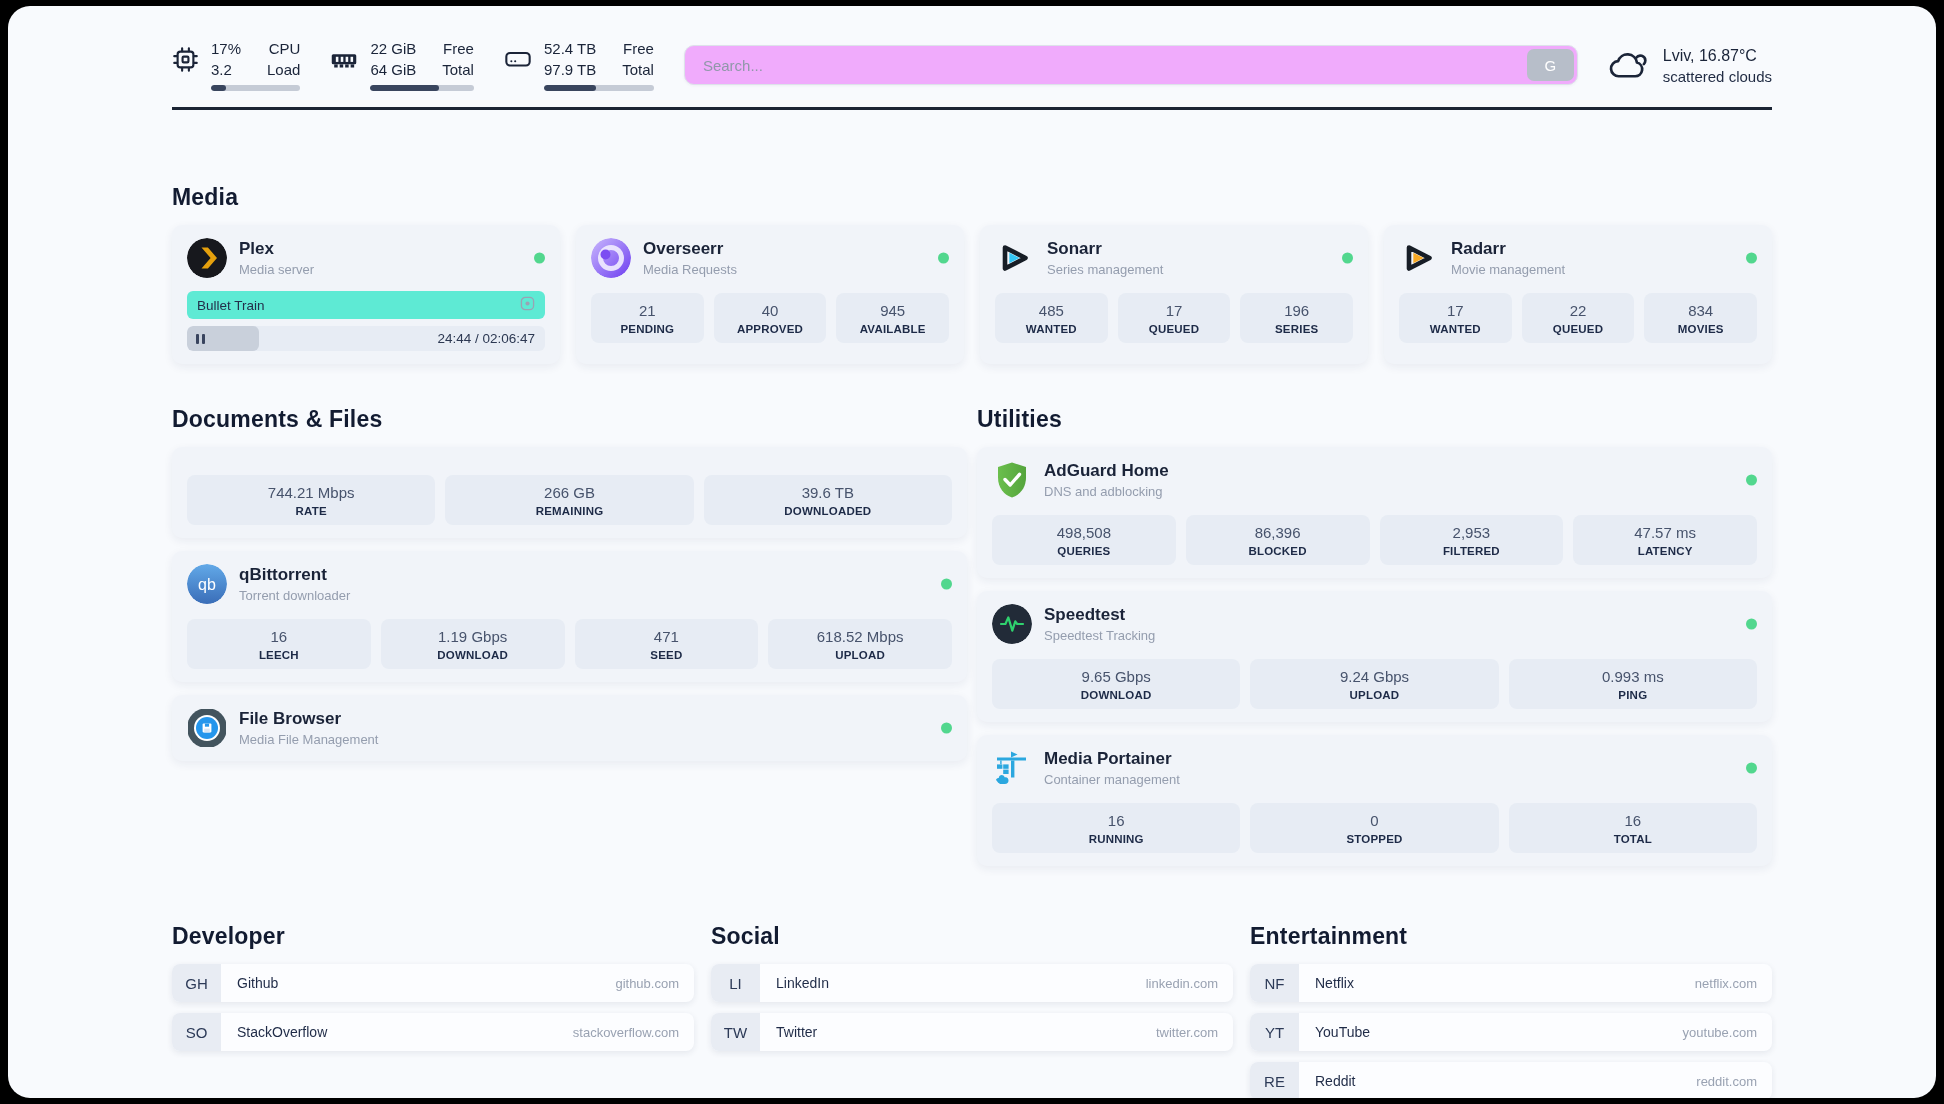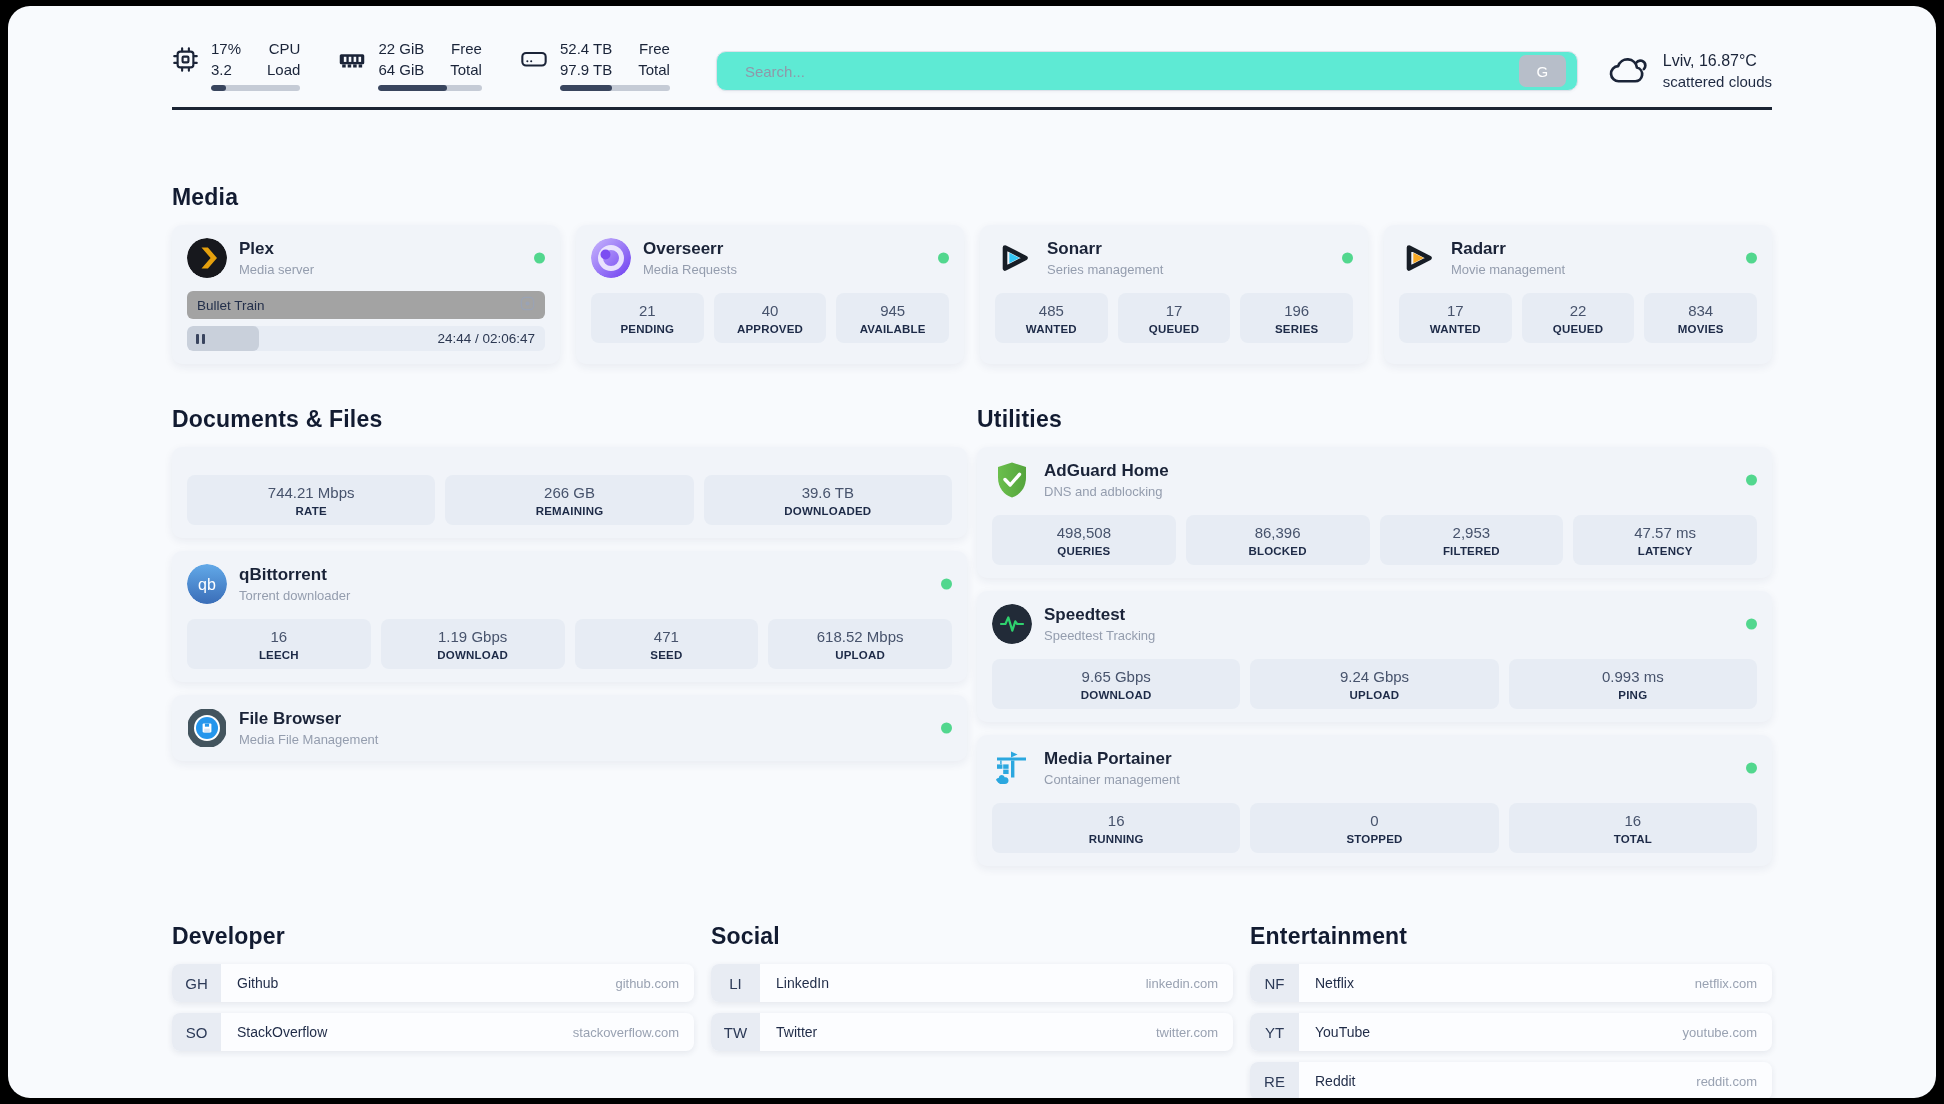--- a/index.html
+++ b/index.html
@@ -2,33 +2,33 @@
 <html><head>
 <meta charset="utf-8">
 <style>
   * { margin:0; padding:0; box-sizing:border-box; }
   html,body { width:1944px; height:1104px; }
   body { background:#000; position:relative; font-family:"Liberation Sans", sans-serif; }
   .app { position:absolute; top:6px; left:8px; right:8px; bottom:6px; background:#f8fafd;
          border-radius:22px; padding:0 164px; overflow:hidden; }
 
   
-  .topbar { display:flex; align-items:flex-end; gap:38px; padding-top:32px; }
+  .topbar { display:flex; align-items:center; gap:30px; padding-top:32px; }
   .sys { display:flex; gap:12px; align-items:flex-start; }
   .sys-icon { height:42px; display:flex; align-items:center; }
   .sys-grid { display:grid; grid-template-columns:auto auto; column-gap:26px;
               font-size:15px; color:#1a2439; line-height:21px; }
   .sys-grid .lab { text-align:right; }
   .bar { height:6px; border-radius:3px; background:#c5cbd6; margin-top:5px; overflow:hidden; }
   .bar i { display:block; height:100%; border-radius:3px; background:#39455e; }
 
   .searchbar { flex:1; position:relative; height:40px; margin-top:1px; }
   .searchbar input { width:100%; height:100%; border:1px solid #dde2ea; border-radius:10px;
-    background:#5eead4; padding:0 62px 0 28px; font-size:15px; color:#333; outline:none;
-    font-family:"Liberation Sans", sans-serif; box-shadow:0 1px 3px rgba(30,40,70,.05);margin-left:8px; }
+    background:#f0abfc; padding:0 62px 0 18px; font-size:15px; color:#333; outline:none;
+    font-family:"Liberation Sans", sans-serif; box-shadow:0 1px 3px rgba(30,40,70,.05); }
   .searchbar input::placeholder { color:#8f98a9; }
   .search-btn { position:absolute; right:4px; top:4px; bottom:4px; width:47px; border:none;
     background:#b7bec9; border-radius:7px; color:#fff; font-size:15px; cursor:pointer;
     display:flex; align-items:center; justify-content:center; font-family:"Liberation Sans", sans-serif; }
 
   .weather { display:flex; align-items:center; gap:13px; margin-top:2px; }
   .weather-l1 { font-size:16px; color:#1a2439; }
   .weather-l2 { font-size:15px; color:#1f2a42; margin-top:3px; }
 
   .divider { margin-top:16px; border-bottom:3px solid #1b2434; }
@@ -46,21 +46,21 @@
   .app-sub { font-size:13px; color:#949dae; margin-top:3px; }
   .status-dot { position:absolute; right:0; top:50%; transform:translateY(-50%);
                 width:11px; height:11px; border-radius:50%; background:#52d78e; }
 
   .stats { display:flex; gap:10px; margin-top:15px; }
   .stat { flex:1; background:#e7ecf4; border-radius:8px; padding:9px 4px 8px; text-align:center; }
   .stat-value { font-size:15px; color:#47536c; }
   .stat-label { font-size:11.5px; font-weight:700; color:#1d2a47; margin-top:4px; letter-spacing:.2px; }
 
   
-  .player-row1 { margin-top:13px; background:#a3a3a3; border-radius:6px; padding:5px 10px;
+  .player-row1 { margin-top:13px; background:#5eead4; border-radius:6px; padding:5px 10px;
                  display:flex; align-items:center; font-size:13.5px; color:#232f4a; }
   .player-row2 { margin-top:7px; background:#e7ecf4; border-radius:6px; height:25px;
                  position:relative; display:flex; align-items:center; overflow:hidden; }
   .player-fill { position:absolute; left:0; top:0; bottom:0; background:#c9d0db; border-radius:6px;
                  display:flex; align-items:center; padding-left:9px; gap:3px; }
   .pause-bar { width:3px; height:10px; background:#39445e; border-radius:1px; }
   .player-time { margin-left:auto; font-size:13.5px; color:#2c3852; padding-right:10px; position:relative; }
 
   
   .mid { display:grid; grid-template-columns:1fr 1fr; gap:10px; margin-top:42px; align-items:start; }

